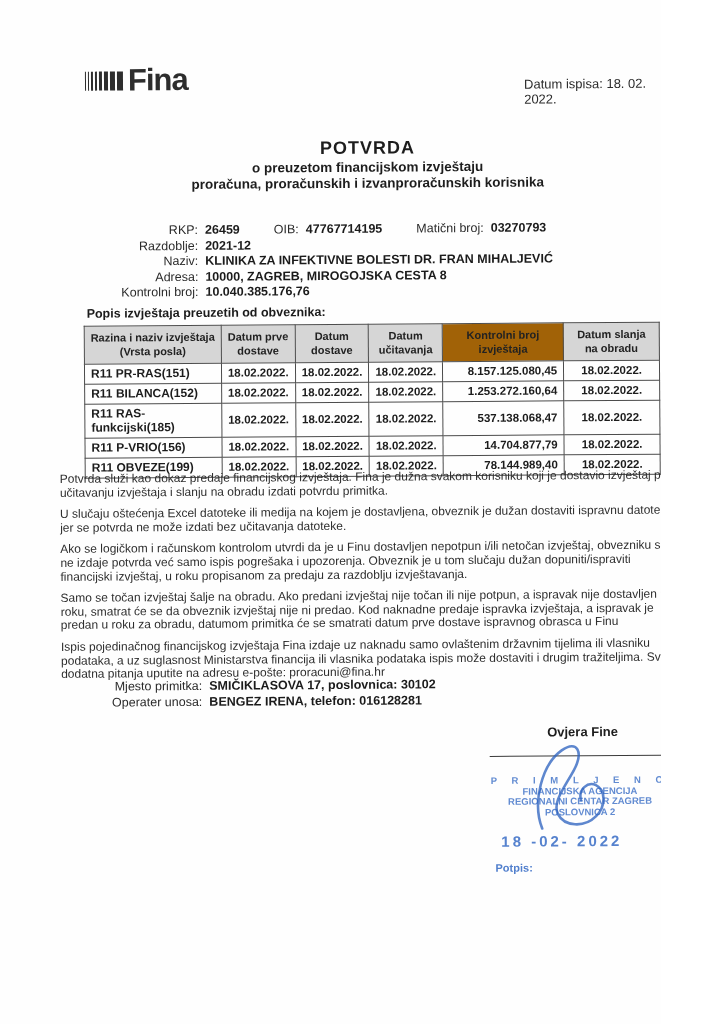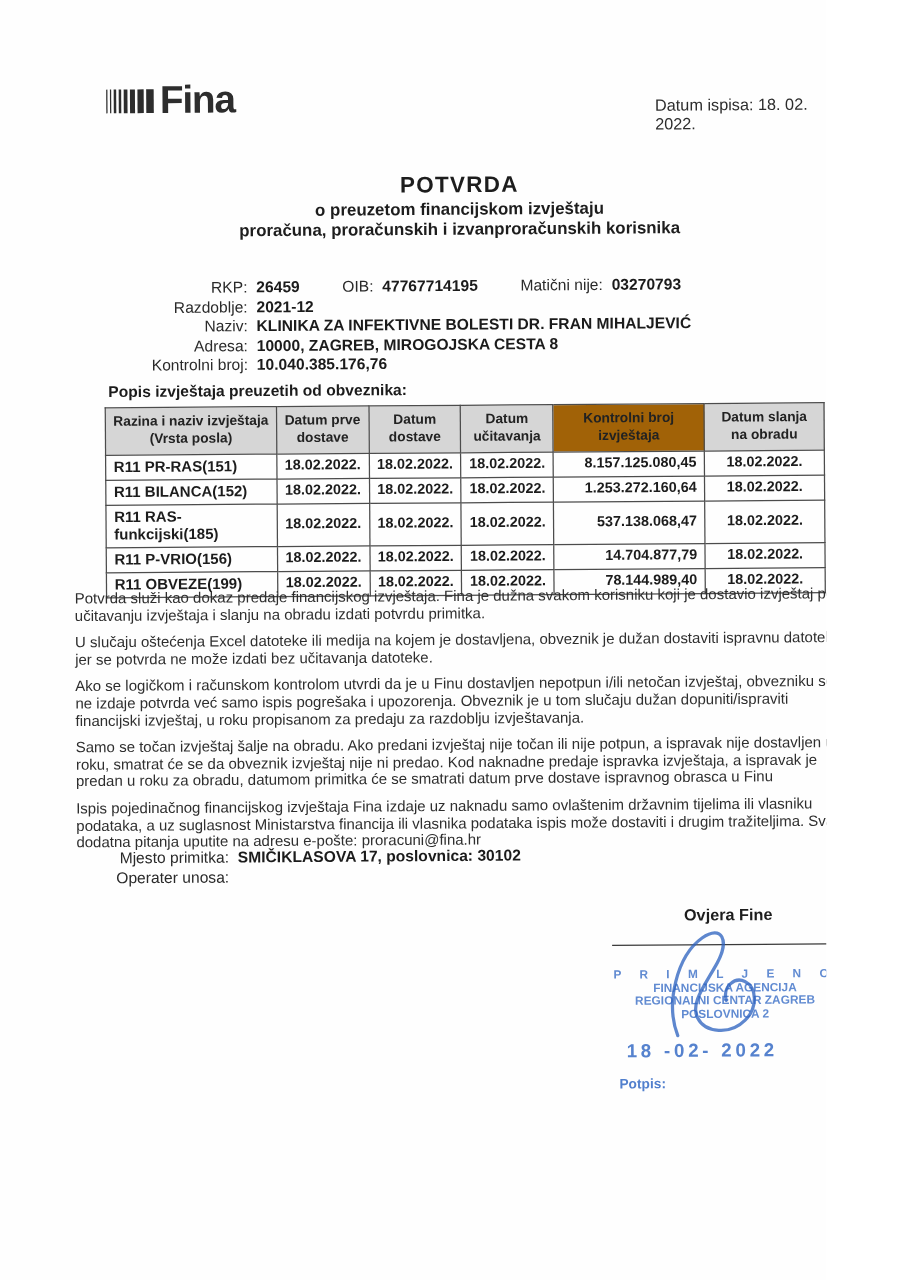--- a/index.html
+++ b/index.html
@@ -36,21 +36,21 @@
   }
   td{font-weight:bold;font-size:11.5px;padding:2.5px 6px;color:#1c1c1c;}
   .c-name{text-align:left;font-size:12px;}
   .c-date{text-align:center;}
   .c-num{text-align:right;}
   
   .paras{position:absolute;left:60px;top:471px;width:618px;font-size:12px;line-height:13.6px;color:#2e2e2e;}
   .paras p{margin:0 0 8px 0;}
   
   .receipt{position:absolute;left:0;top:678px;width:724px;font-size:12.5px;color:#2a2a2a;}
-  .receipt .info-label{width:182px;}
+  .receipt .info-label{width:182px;margin-left:19px;}
   
   .ovjera{position:absolute;left:490px;top:726px;width:182px;text-align:center;font-size:13px;font-weight:bold;color:#1d1d1d;}
   .sig-line{position:absolute;left:488px;top:757px;width:186px;height:1px;background:#3a3a3a;}
   .stamp{
     position:absolute;left:476px;top:777px;width:204px;text-align:center;
     font-size:9.5px;font-weight:bold;line-height:10.6px;opacity:0.82;
   }
   .stamp .s1{letter-spacing:6px;}
   .stamp .s4{position:relative;}
   .stamp .s4 .num7{position:absolute;right:10px;top:0;letter-spacing:0;}
@@ -84,21 +84,21 @@
       <div class="t2">o preuzetom financijskom izvještaju</div>
       <div class="t3">proračuna, proračunskih i izvanproračunskih korisnika</div>
     </div>
 
     <div class="info">
       <div class="info-row">
         <span class="info-label">RKP:</span>
         <span class="info-val">26459</span>
         <span class="inline-label">OIB:</span>
         <span class="info-val">47767714195</span>
-        <span class="inline-label">Matični nije:</span>
+        <span class="inline-label">Matični broj:</span>
         <span class="info-val">03270793</span>
       </div>
       <div class="info-row">
         <span class="info-label">Razdoblje:</span>
         <span class="info-val">2021-12</span>
       </div>
       <div class="info-row">
         <span class="info-label">Naziv:</span>
         <span class="info-val">KLINIKA ZA INFEKTIVNE BOLESTI DR. FRAN MIHALJEVIĆ</span>
       </div>
@@ -193,20 +193,21 @@
       <p>Ispis pojedinačnog financijskog izvještaja Fina izdaje uz naknadu samo ovlaštenim državnim tijelima ili vlasniku podataka, a uz suglasnost Ministarstva financija ili vlasnika podataka ispis može dostaviti i drugim tražiteljima. Sva dodatna pitanja uputite na adresu e-pošte: proracuni@fina.hr</p>
     </div>
 
     <div class="receipt">
       <div class="info-row">
         <span class="info-label">Mjesto primitka:</span>
         <span class="info-val">SMIČIKLASOVA 17, poslovnica: 30102</span>
       </div>
       <div class="info-row">
         <span class="info-label">Operater unosa:</span>
+        <span class="info-val">BENGEZ IRENA, telefon: 016128281</span>
       </div>
     </div>
 
     <div class="ovjera">Ovjera Fine</div>
     <div class="sig-line"></div>
 
     <div class="stamp stamp-blue" style="color: rgb(63, 114, 200);">
       <div class="s1">P R I M L J E N O</div>
       <div class="s2">FINANCIJSKA AGENCIJA</div>
       <div class="s3">REGIONALNI CENTAR ZAGREB</div>

